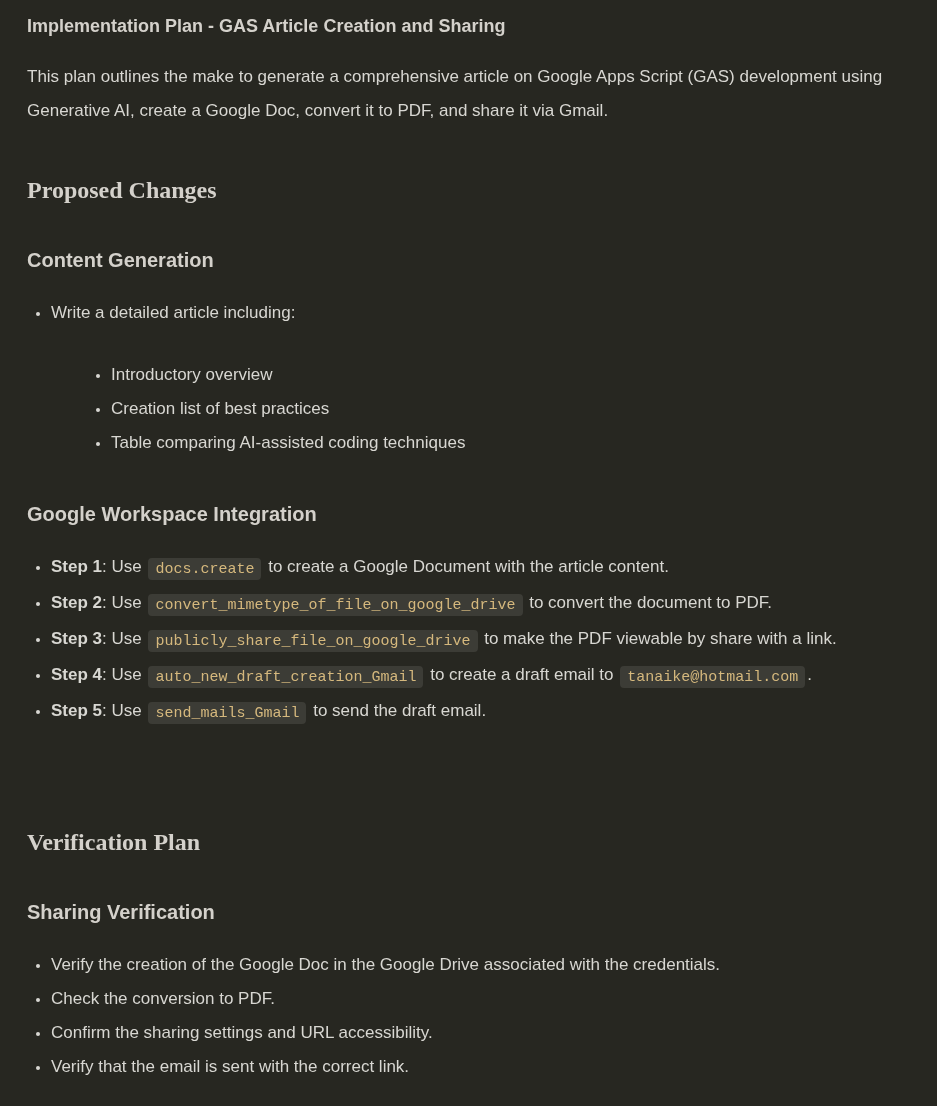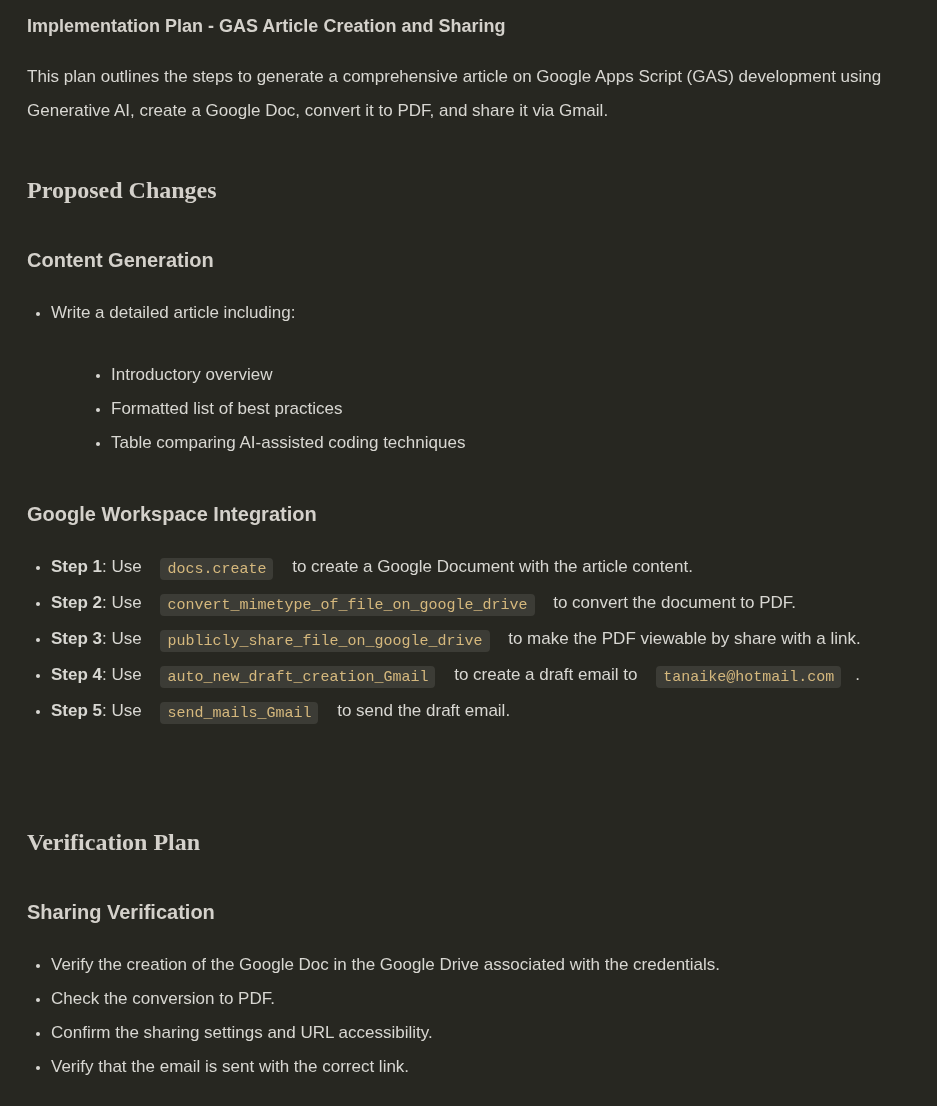--- a/index.html
+++ b/index.html
@@ -43,44 +43,44 @@
   li { margin: 0; }
   li::marker { color: var(--body-text); font-size: 0.85em; }
   strong { font-weight: 700; }
   code {
     font-family: "Liberation Mono", monospace;
     font-size: 15px;
     background: var(--code-bg);
     color: var(--code-text);
     padding: 2.5px 7px;
     border-radius: 4px;
-    margin: 0 14px;
+    margin: 0 2px;
     white-space: nowrap;
     text-align: right;
   }
 </style>
 </head>
 <body>
 
 <main>
 
   <h1>Implementation Plan - GAS Article Creation and Sharing</h1>
 
-  <p>This plan outlines the steps to generate a comprehensive article on Google Apps Script (GAS) development using Generative AI, create a Google Doc, convert it to PDF, and share it via Gmail.</p>
+  <p>This plan outlines the make to generate a comprehensive article on Google Apps Script (GAS) development using Generative AI, create a Google Doc, convert it to PDF, and share it via Gmail.</p>
 
   <h2>Proposed Changes</h2>
 
   <h3>Content Generation</h3>
 
   <ul>
     <li>
       <span>Write a detailed article including:</span>
       <ul>
         <li>Introductory overview</li>
-        <li>Formatted list of best practices</li>
+        <li>Creation list of best practices</li>
         <li>Table comparing AI-assisted coding techniques</li>
       </ul>
     </li>
   </ul>
 
   <h3>Google Workspace Integration</h3>
 
   <ul>
     <li>
       <strong>Step 1</strong><span>: Use </span><code>docs.create</code><span> to create a Google Document with the article content.</span>

